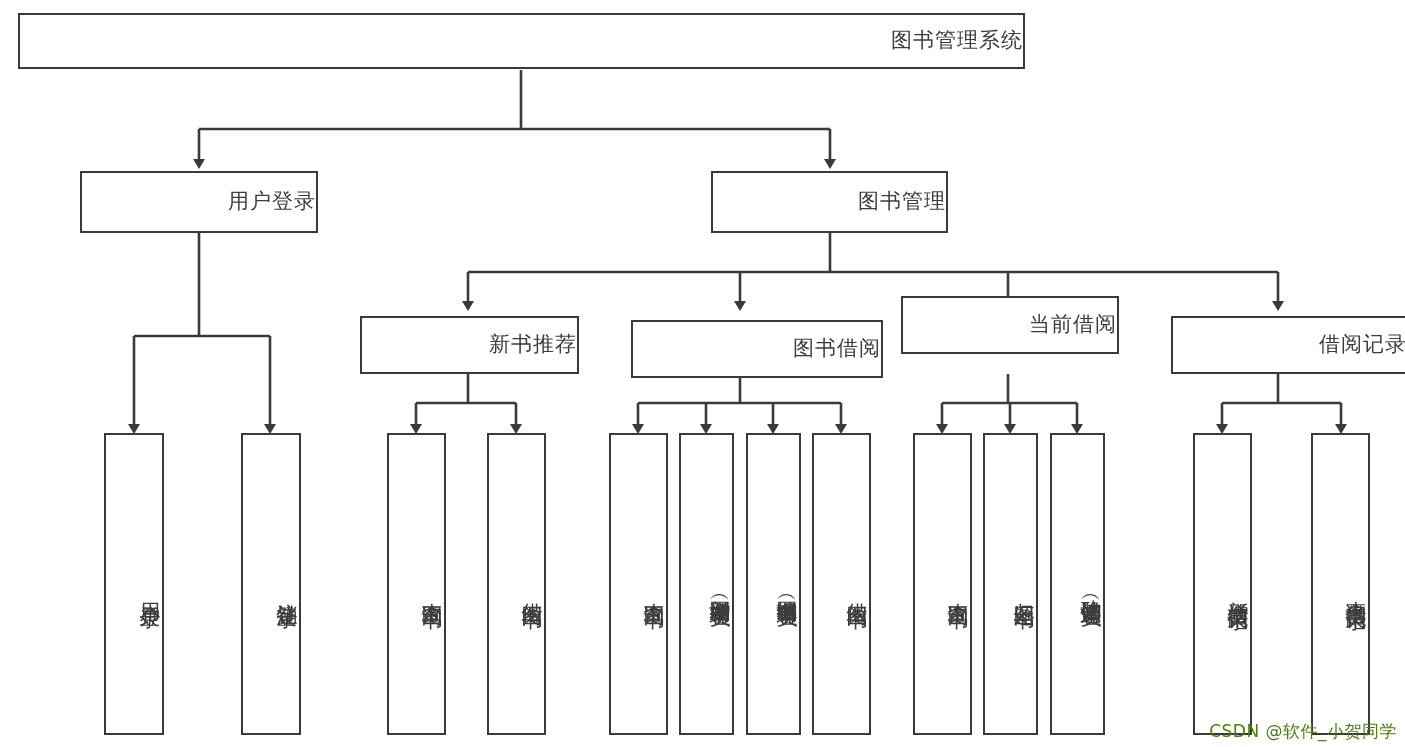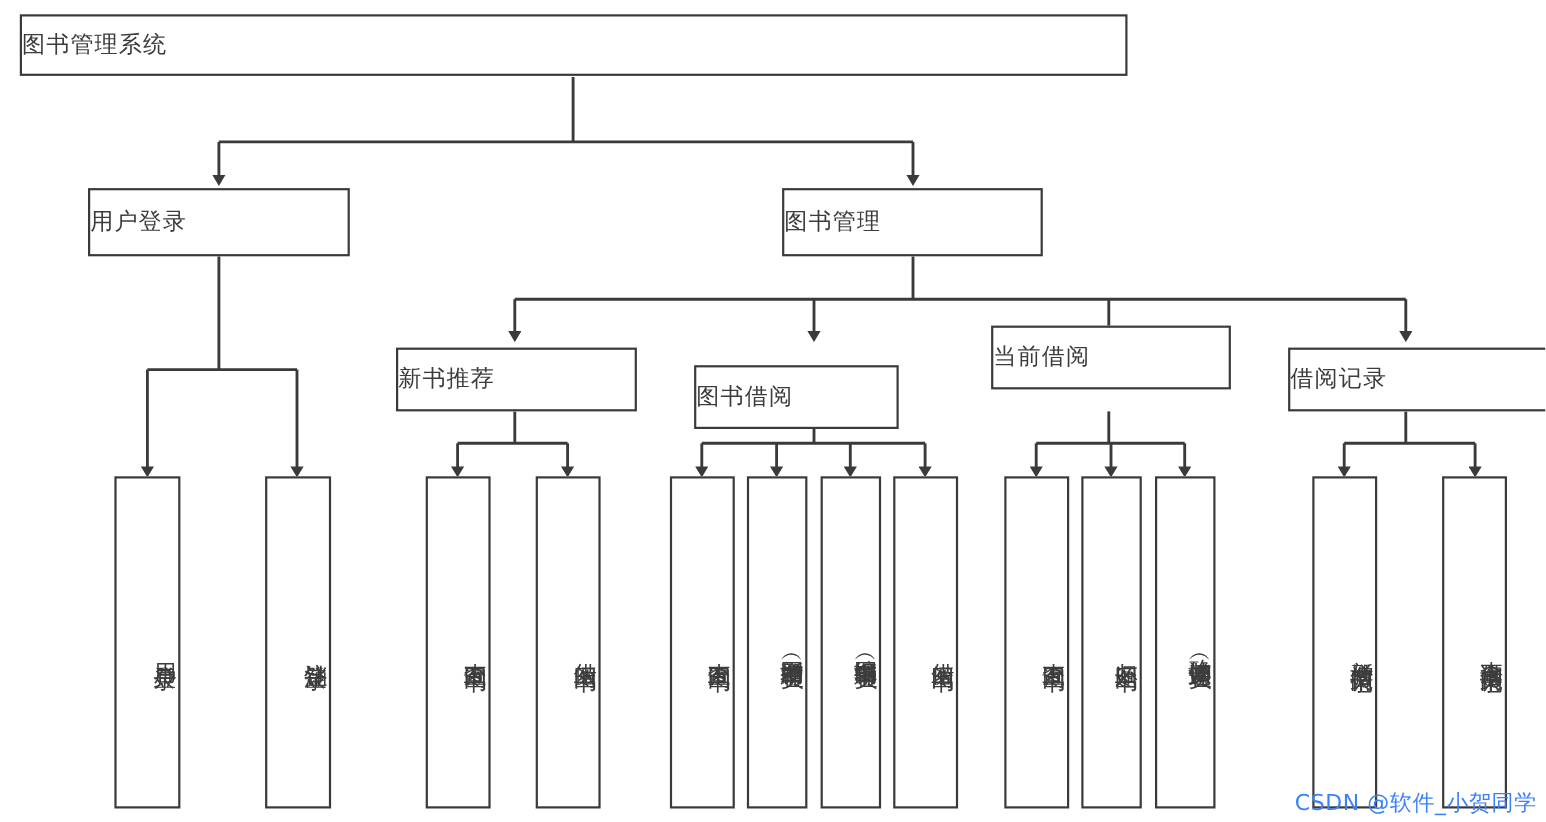--- a/index.html
+++ b/index.html
@@ -26,21 +26,21 @@
     height: 747px;
     pointer-events: none;
   }
   .node {
     position: absolute;
     box-sizing: border-box;
     background: #ffffff;
     border: 2px solid #3a3a3a;
     display: flex;
     align-items: center;
-    justify-content: flex-start;
+    justify-content: flex-end;
     color: #3c3c3c;
   }
   .node.horizontal {
     font-size: 21px;
     letter-spacing: 1px;
     line-height: 1.2;
   }
   .node.vertical {
     writing-mode: vertical-rl;
     text-orientation: upright;
@@ -55,22 +55,22 @@
     padding-top: 6px;
     letter-spacing: 1px;
   }
   .node.vertical > span {
     display: block;
   }
   .watermark {
     position: absolute;
     right: 8px;
     bottom: 4px;
-    font-size: 20px;
-    color: #3b82f6;
+    font-size: 17px;
+    color: #4d7c0f;
     white-space: nowrap;
     letter-spacing: 0.5px;
   }
 </style>
 </head>
 <body>
 
 <div id="diagram-root">
 
   <svg class="edges" viewBox="0 0 1405 747" xmlns="http://www.w3.org/2000/svg">
@@ -130,21 +130,21 @@
   <div class="node horizontal" style="left:80px; top:171px; width:238px; height:62px;">
     <span>用户登录</span>
   </div>
   <div class="node horizontal" style="left:711px; top:171px; width:237px; height:62px;">
     <span>图书管理</span>
   </div>
 
   <div class="node horizontal" style="left:360px; top:316px; width:219px; height:58px;">
     <span>新书推荐</span>
   </div>
-  <div class="node horizontal" style="left:631px; top:332px; width:186px; height:58px;">
+  <div class="node horizontal" style="left:631px; top:320px; width:252px; height:58px;">
     <span>图书借阅</span>
   </div>
   <div class="node horizontal" style="left:901px; top:296px; width:218px; height:58px;">
     <span>当前借阅</span>
   </div>
   <div class="node horizontal" style="left:1171px; top:316px; width:238px; height:58px;">
     <span>借阅记录</span>
   </div>
 
   <div class="node vertical" style="left:104px; top:433px; width:60px; height:302px;">

